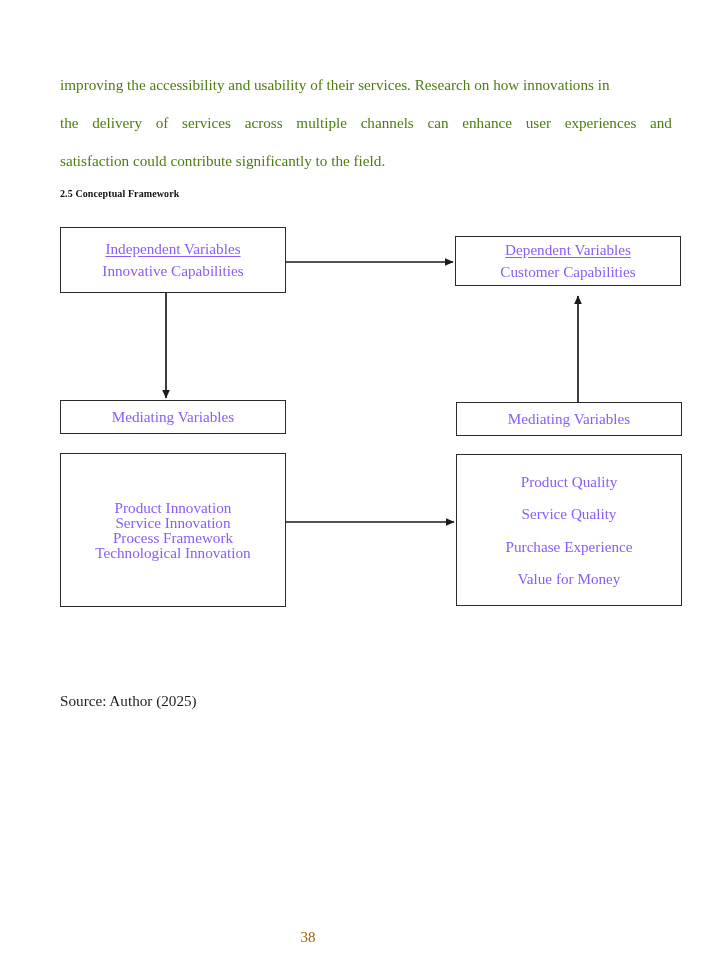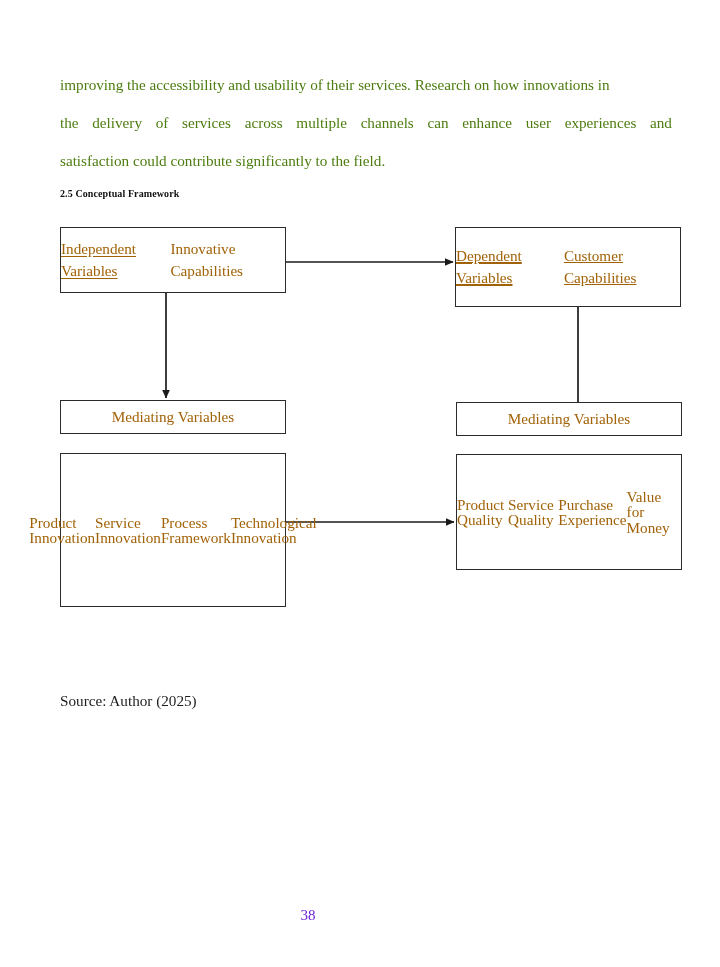--- a/index.html
+++ b/index.html
@@ -63,47 +63,47 @@
     width: 720px;
     height: 967px;
     pointer-events: none;
   }
   .fbox {
     position: absolute;
     box-sizing: border-box;
     border: 1.4px solid #2b2b2b;
     background: #ffffff;
     display: flex;
-    flex-direction: row;
+    flex-direction: column;
     align-items: center;
     justify-content: center;
     font-size: 15.2px;
-    color: #a16207;
+    color: #8b5cf6;
     pointer-events: auto;
   }
   .fbox .title-u {
     text-decoration: underline;
     text-underline-offset: 2px;
     line-height: 1.45;
   }
   .fbox .sub {
     line-height: 1.45;
   }
   .fbox .row {
     line-height: 1.0;
   }
 
   
   #box-independent { left: 60px;  top: 227px; width: 226px; height: 66px; }
-  #box-dependent   { left: 455px; top: 227px; width: 226px; height: 80px; text-decoration: underline; }
+  #box-dependent   { left: 455px; top: 236px; width: 226px; height: 50px; }
   #box-med-left    { left: 60px;  top: 400px; width: 226px; height: 34px; }
   #box-med-right   { left: 456px; top: 402px; width: 226px; height: 34px; }
   #box-innovation  { left: 60px;  top: 453px; width: 226px; height: 154px;
                      justify-content: center; padding: 10px 0; }
-  #box-quality     { left: 456px; top: 454px; width: 226px; height: 116px;
+  #box-quality     { left: 456px; top: 454px; width: 226px; height: 152px;
                      justify-content: space-around; padding: 10px 0; }
 
   
   .arrow-svg {
     position: absolute;
     left: 0;
     top: 0;
     width: 720px;
     height: 967px;
     overflow: visible;
@@ -116,25 +116,25 @@
     top: 692px;
     font-size: 15.2px;
     color: #1c1c1c;
   }
   .source b { font-weight: normal; }
 
   
   .page-number {
     position: absolute;
     left: 0;
-    top: 907px;
+    top: 929px;
     width: 616px;
     text-align: center;
     font-size: 15px;
-    color: #6d28d9;
+    color: #a16207;
   }
 </style>
 </head>
 <body>
 
 <div class="page">
 
   <div class="para">
     <span class="line">improving the accessibility and usability of their services. Research on how innovations in</span>
     <span class="line justify">

